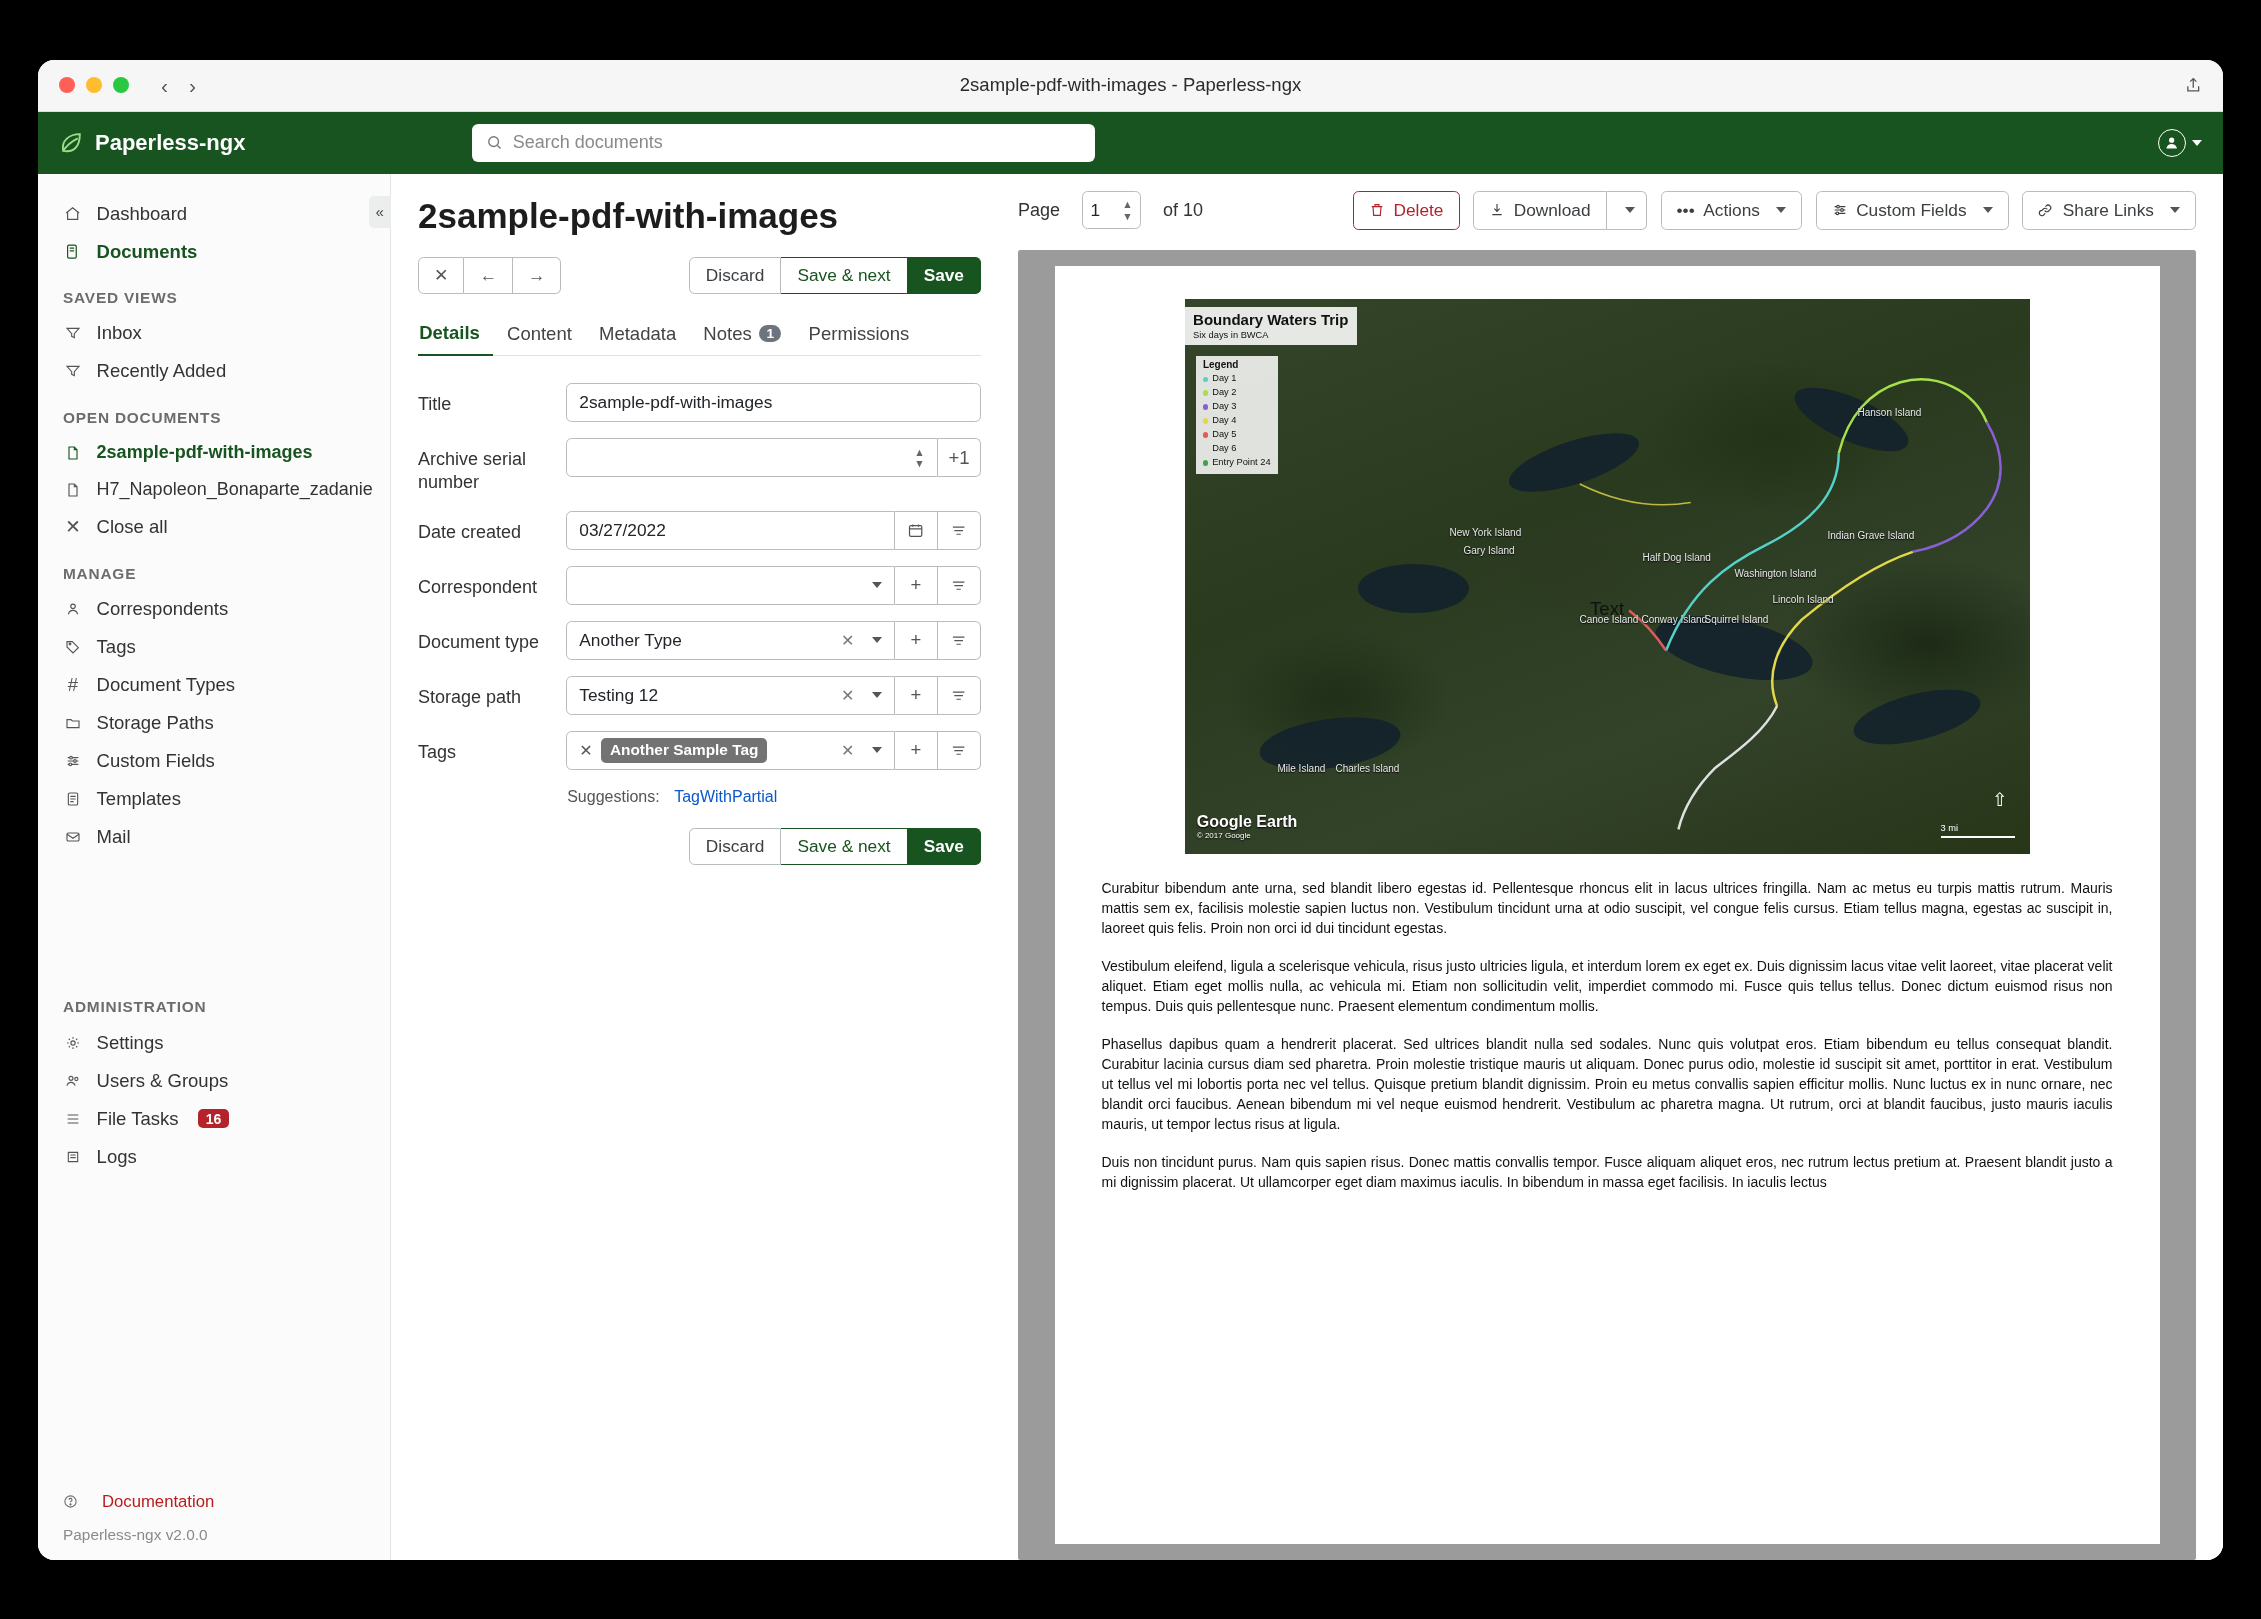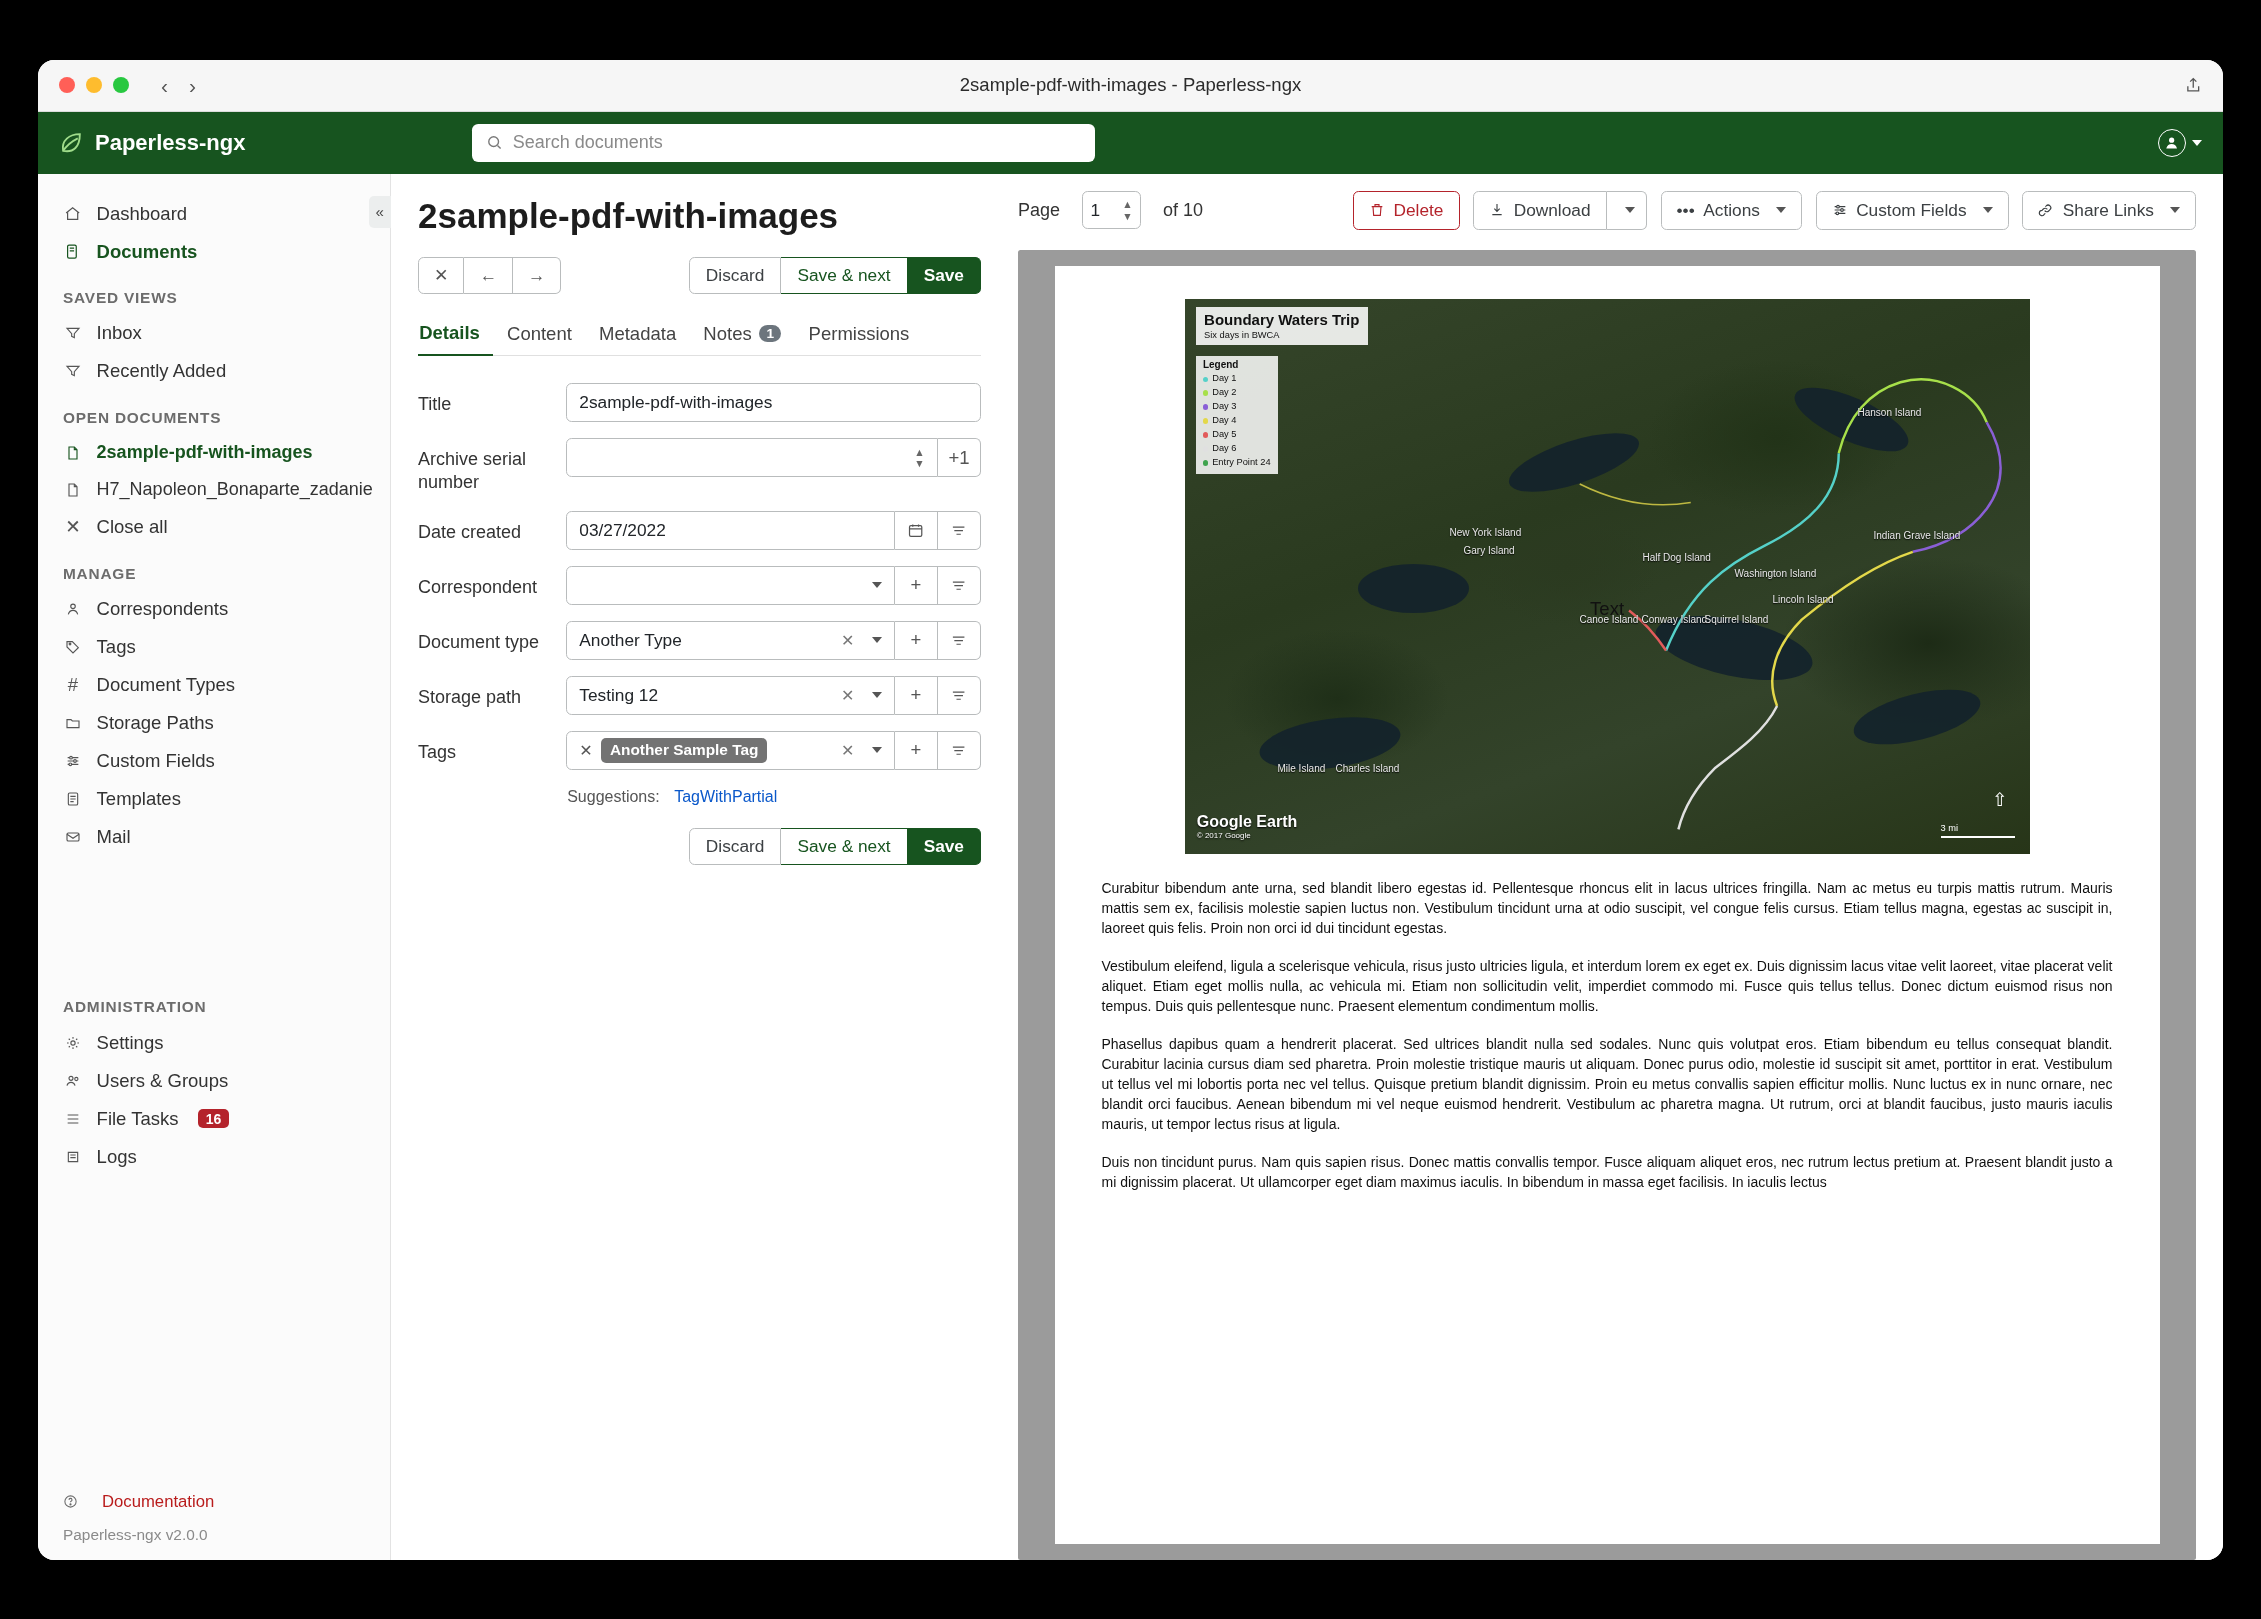--- a/index.html
+++ b/index.html
@@ -197,21 +197,21 @@
     position: relative; overflow: hidden;
     background:
       radial-gradient(ellipse 160px 99px at 18% 72%, #1f2f18 0%, rgba(31,47,24,0) 70%),
       radial-gradient(ellipse 185px 111px at 70% 25%, #223318 0%, rgba(34,51,24,0) 70%),
       radial-gradient(ellipse 136px 86px at 45% 48%, #2b3a20 0%, rgba(43,58,32,0) 70%),
       radial-gradient(ellipse 210px 123px at 88% 62%, #1d2b16 0%, rgba(29,43,22,0) 70%),
       linear-gradient(160deg, #35452a 0%, #2a3a1f 40%, #33432a 70%, #273518 100%);
   }
   .lake { position: absolute; background: #14232b; border-radius: 50%; opacity: .92; }
   .map-title {
-    position: absolute; left: 11px; top: 8.6px;
+    position: absolute; left: 0; top: 8.6px;
     background: rgba(255,255,255,.88); padding: 3.7px 8.6px;
     font-size: 15px; font-weight: 700; color: #111; line-height: 1.25;
   }
   .map-title small { display: block; font-size: 9.3px; font-weight: 400; }
   .legend {
     position: absolute; left: 11px; top: 57px;
     background: rgba(255,255,255,.85); padding: 3.7px 7.4px;
     font-size: 9.3px; color: #111;
   }
   .legend b { display: block; font-size: 10px; margin-bottom: 1.9px; }
@@ -747,21 +747,21 @@
                   </div>
                 <div>
                     <span class="lg-dot" style="background:#3fa34d"></span>
                     <span>Entry Point 24</span>
                   </div>
               </div>
 
               <div class="map-label" style="left:673px;top:108px;">Hanson Island</div>
               <div class="map-label" style="left:265px;top:228px;text-align:center;">New York Island</div>
               <div class="map-label" style="left:279px;top:246px;">Gary Island</div>
-              <div class="map-label" style="left:689px;top:231px;">Indian Grave Island</div>
+              <div class="map-label" style="left:643px;top:231px;">Indian Grave Island</div>
               <div class="map-label" style="left:458px;top:253px;">Half Dog Island</div>
               <div class="map-label" style="left:550px;top:269px;">Washington Island</div>
               <div class="map-label" style="left:588px;top:295px;">Lincoln Island</div>
               <div class="map-label" style="left:395px;top:315px;">Canoe Island</div>
               <div class="map-label" style="left:457px;top:315px;">Conway Island</div>
               <div class="map-label" style="left:520px;top:315px;">Squirrel Island</div>
               <div class="map-label" style="left:93px;top:464px;">Mile Island</div>
               <div class="map-label" style="left:151px;top:464px;">Charles Island</div>
 
               <div class="text-overlay">Text</div>

